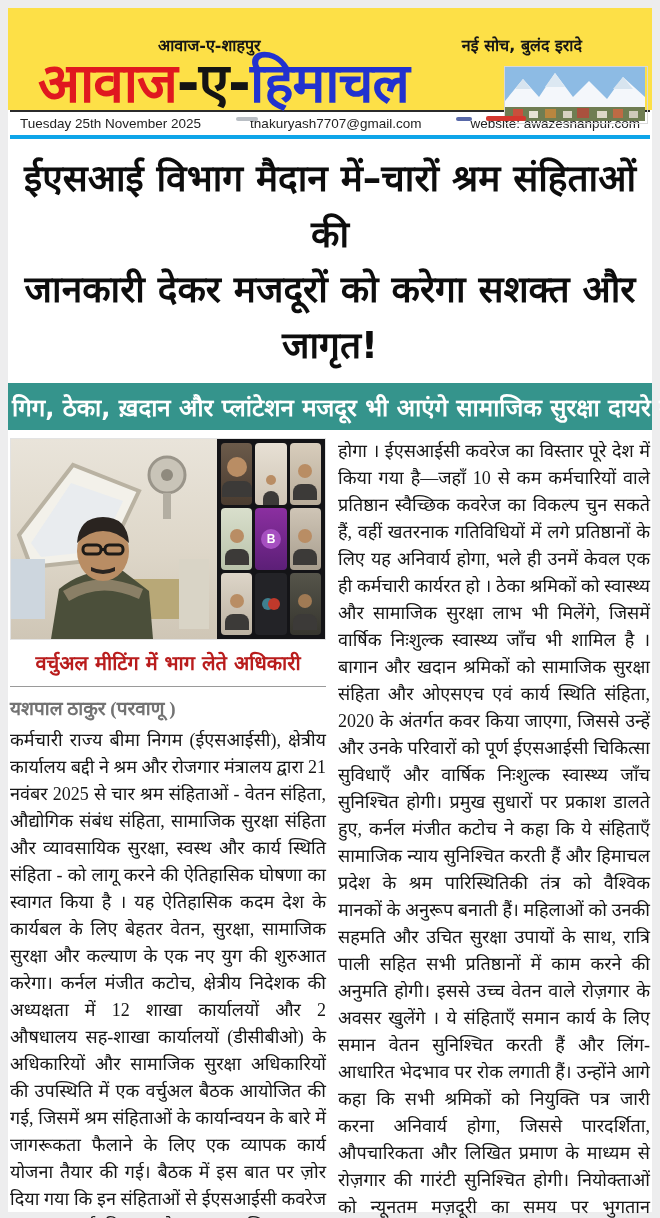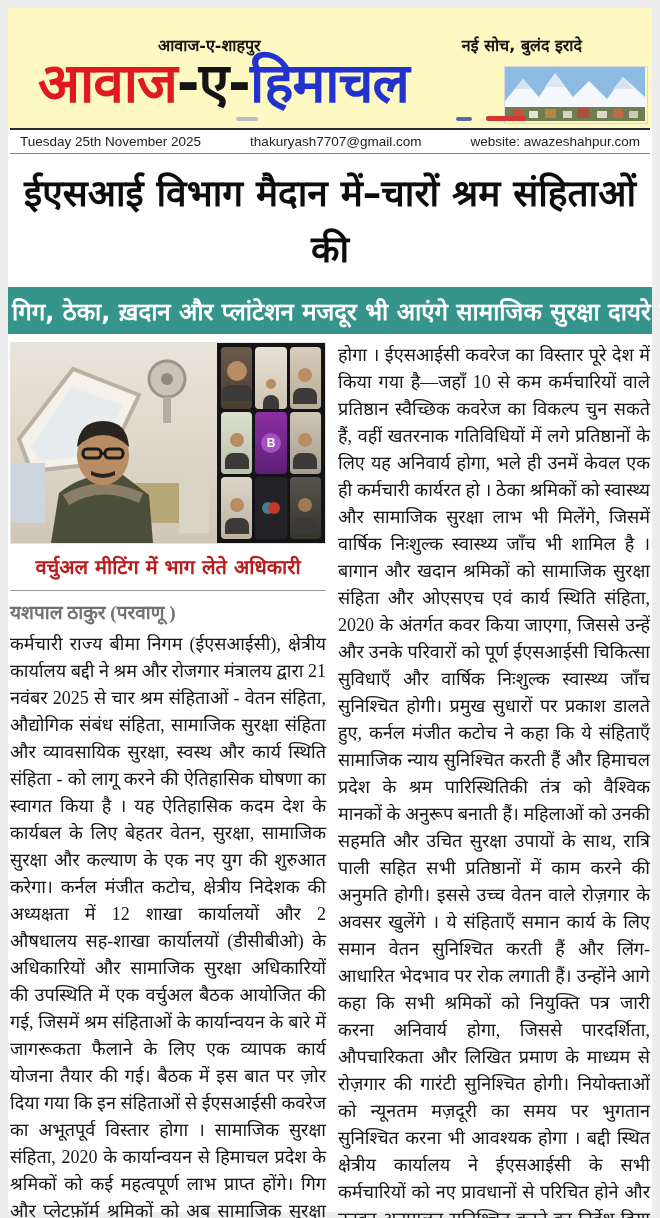--- a/index.html
+++ b/index.html
@@ -7,36 +7,36 @@
     width:660px;height:1218px;
     background:#ededee;
     font-family:"Liberation Sans",sans-serif;
     position:relative;overflow:hidden;
   }
   .page{
     position:absolute;left:8px;top:8px;right:8px;bottom:6px;
     background:#ffffff;
   }
   
-  .header{position:relative;height:120px;background:#fef9c3;}
+  .header{position:relative;height:102px;background:#fde047;}
   .tagline-row{display:flex;justify-content:space-between;padding:26px 70px 0 150px;}
   .tagline{font-weight:bold;color:#161616;font-size:16px;font-family:"DejaVu Sans",sans-serif;}
   .masthead{position:absolute;left:30px;top:48px;font-size:55px;font-weight:800;
     letter-spacing:-1px;line-height:1;font-family:"DejaVu Sans",sans-serif;white-space:nowrap;}
   .m-red{color:#e0181f;}
   .m-black{color:#141414;}
   .m-blue{color:#2232cf;}
   .mountain{position:absolute;right:4px;top:58px;width:142px;height:56px;border:1px solid #d8d8d8;}
   .dash{position:absolute;height:4px;border-radius:2px;}
   .dash-gray{left:228px;top:109px;width:22px;background:#b9bec4;}
   .dash-blue{left:448px;top:109px;width:16px;background:#5868a8;}
   .dash-red{left:478px;top:108px;width:40px;height:5px;background:#d4372e;}
   
   .datebar{
-    margin:0 2px;border-top:2px solid #2b2b2b;border-bottom:1px solid #0ea5e9;
+    margin:0 2px;border-top:2px solid #2b2b2b;border-bottom:4px solid #0ea5e9;
     display:flex;justify-content:space-between;align-items:flex-start;
     padding:4px 10px;font-size:13.5px;color:#222;
   }
   
   .headline{
     text-align:center;padding:12px 6px 6px 6px;
     font-size:37px;line-height:1.5;font-weight:800;color:#0d0d0d;
     font-family:"DejaVu Sans",sans-serif;
   }
   .subheadline{
@@ -123,20 +123,21 @@
   </div>
 
   <div class="datebar">
     <span>Tuesday 25th November 2025</span>
     <span>thakuryash7707@gmail.com</span>
     <span>website: awazeshahpur.com</span>
   </div>
 
   <div class="headline">
     <div>ईएसआई विभाग मैदान में–चारों श्रम संहिताओं की</div>
+    <div>जानकारी देकर मजदूरों को करेगा सशक्त और जागृत!</div>
   </div>
 
   <div class="subheadline">गिग, ठेका, ख़दान और प्लांटेशन मजदूर भी आएंगे सामाजिक सुरक्षा दायरे में</div>
 
   <div class="columns">
 
     <div class="col">
 
       <div class="photo">
         <div class="office">

